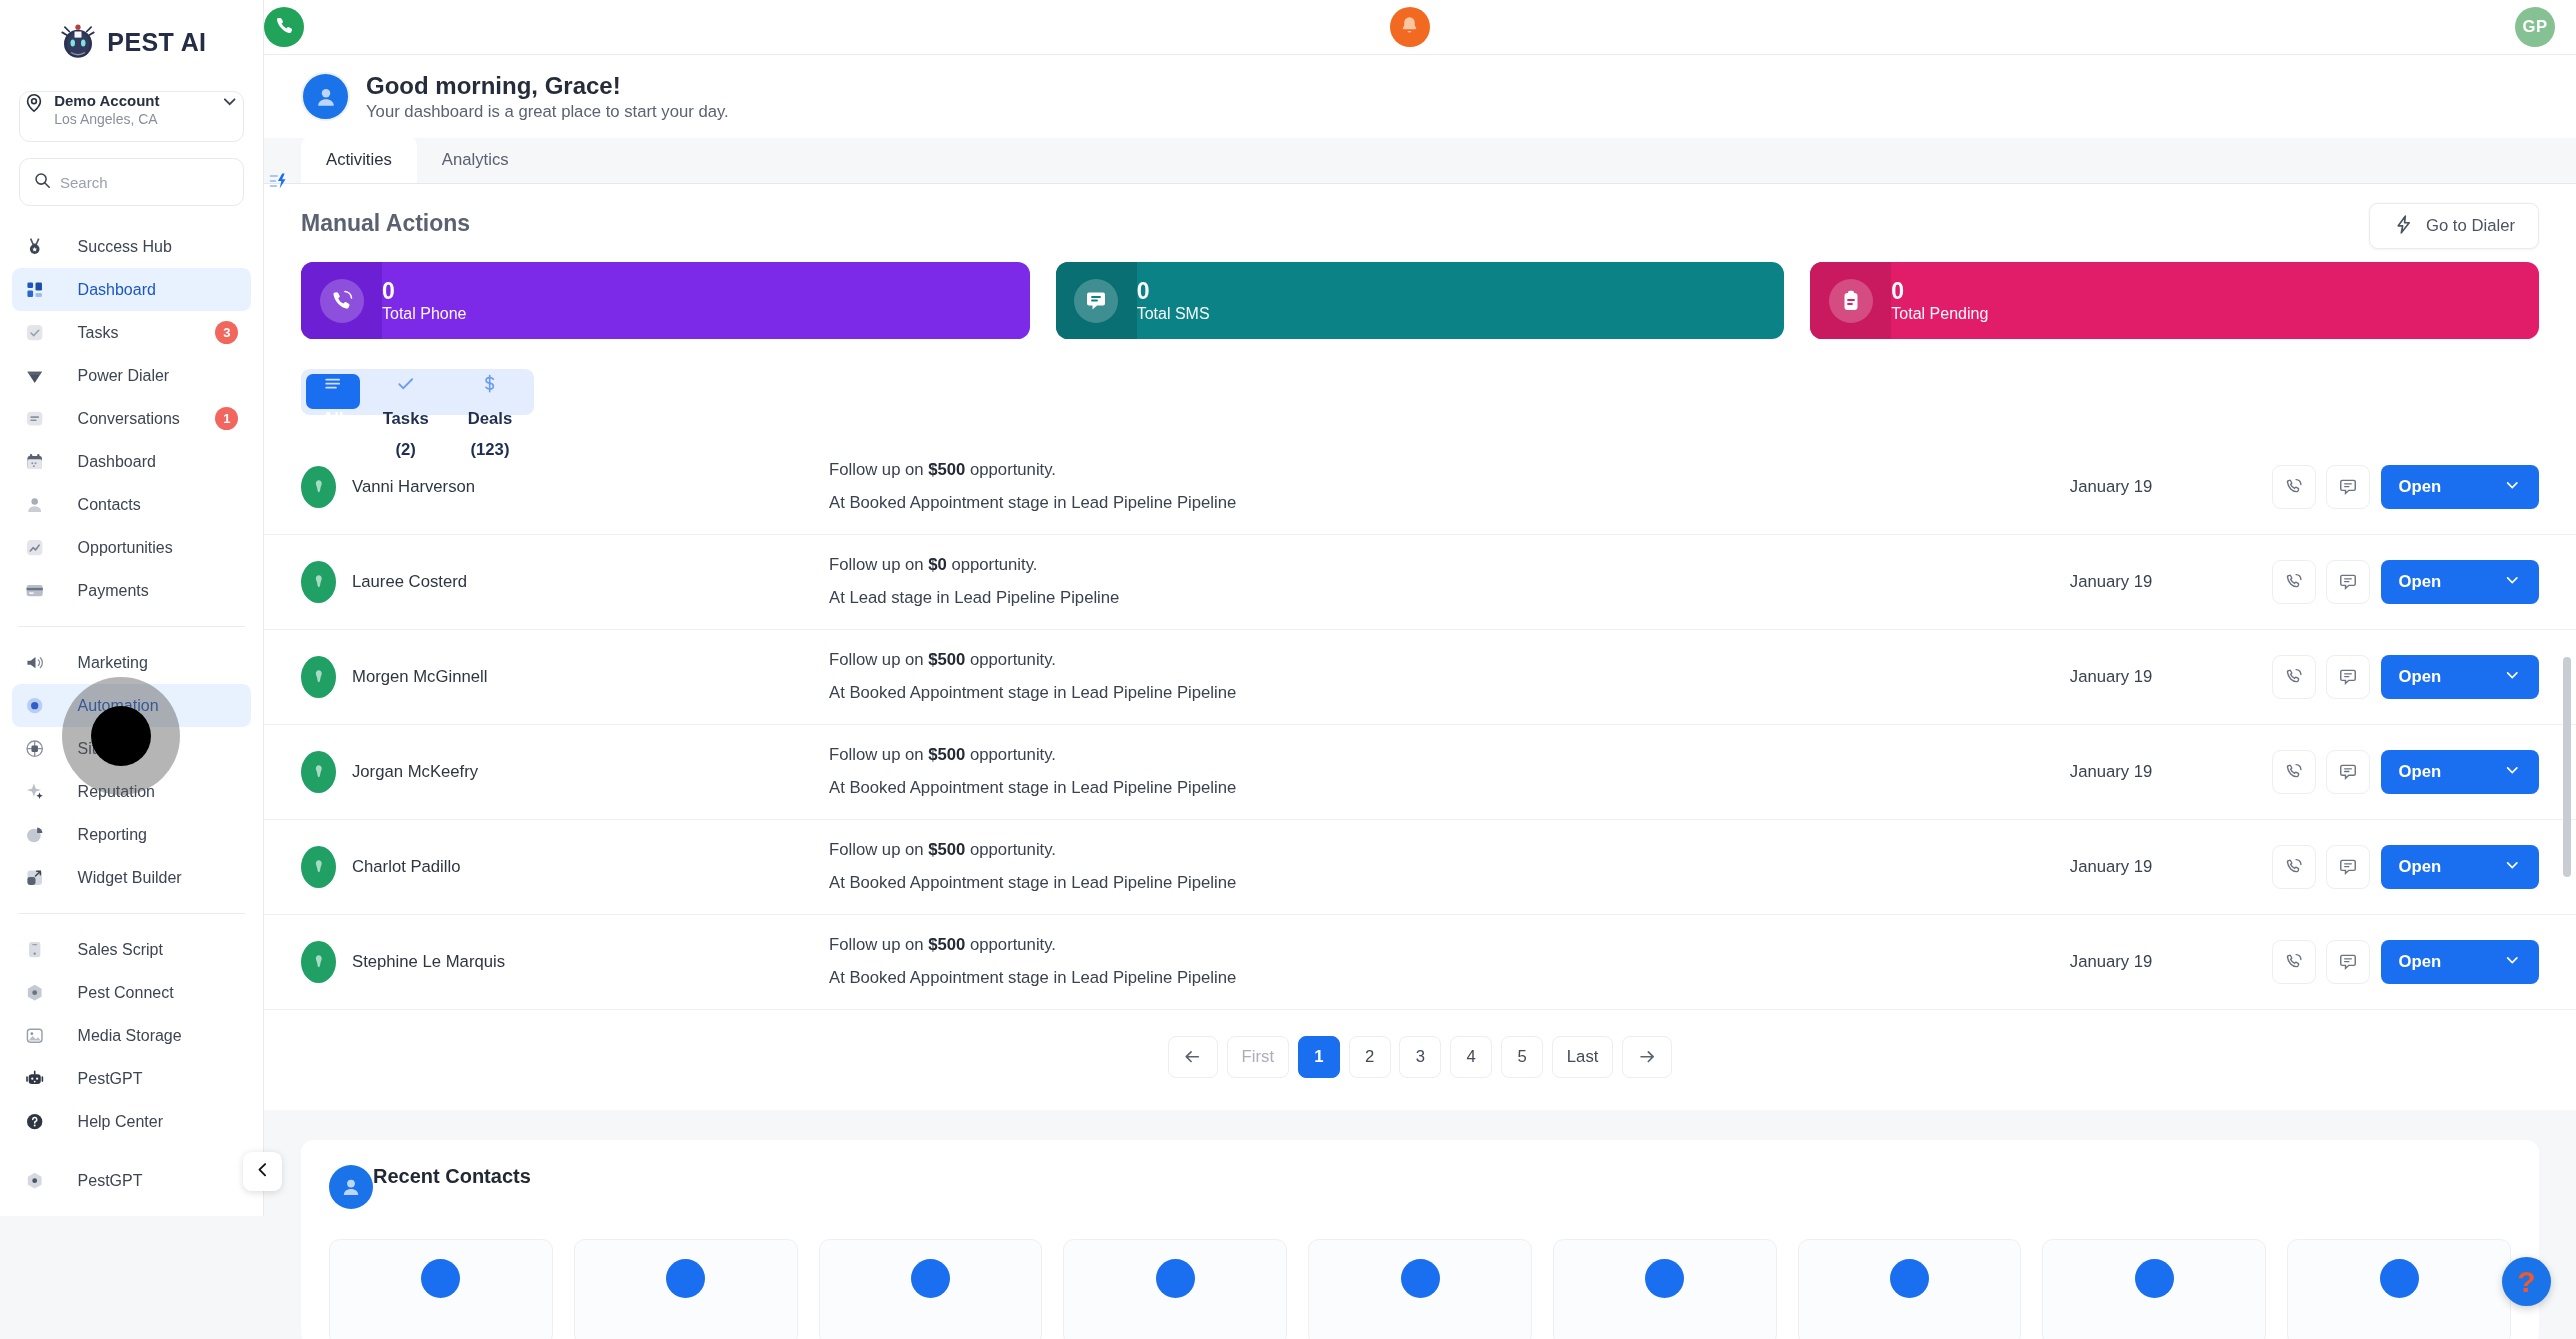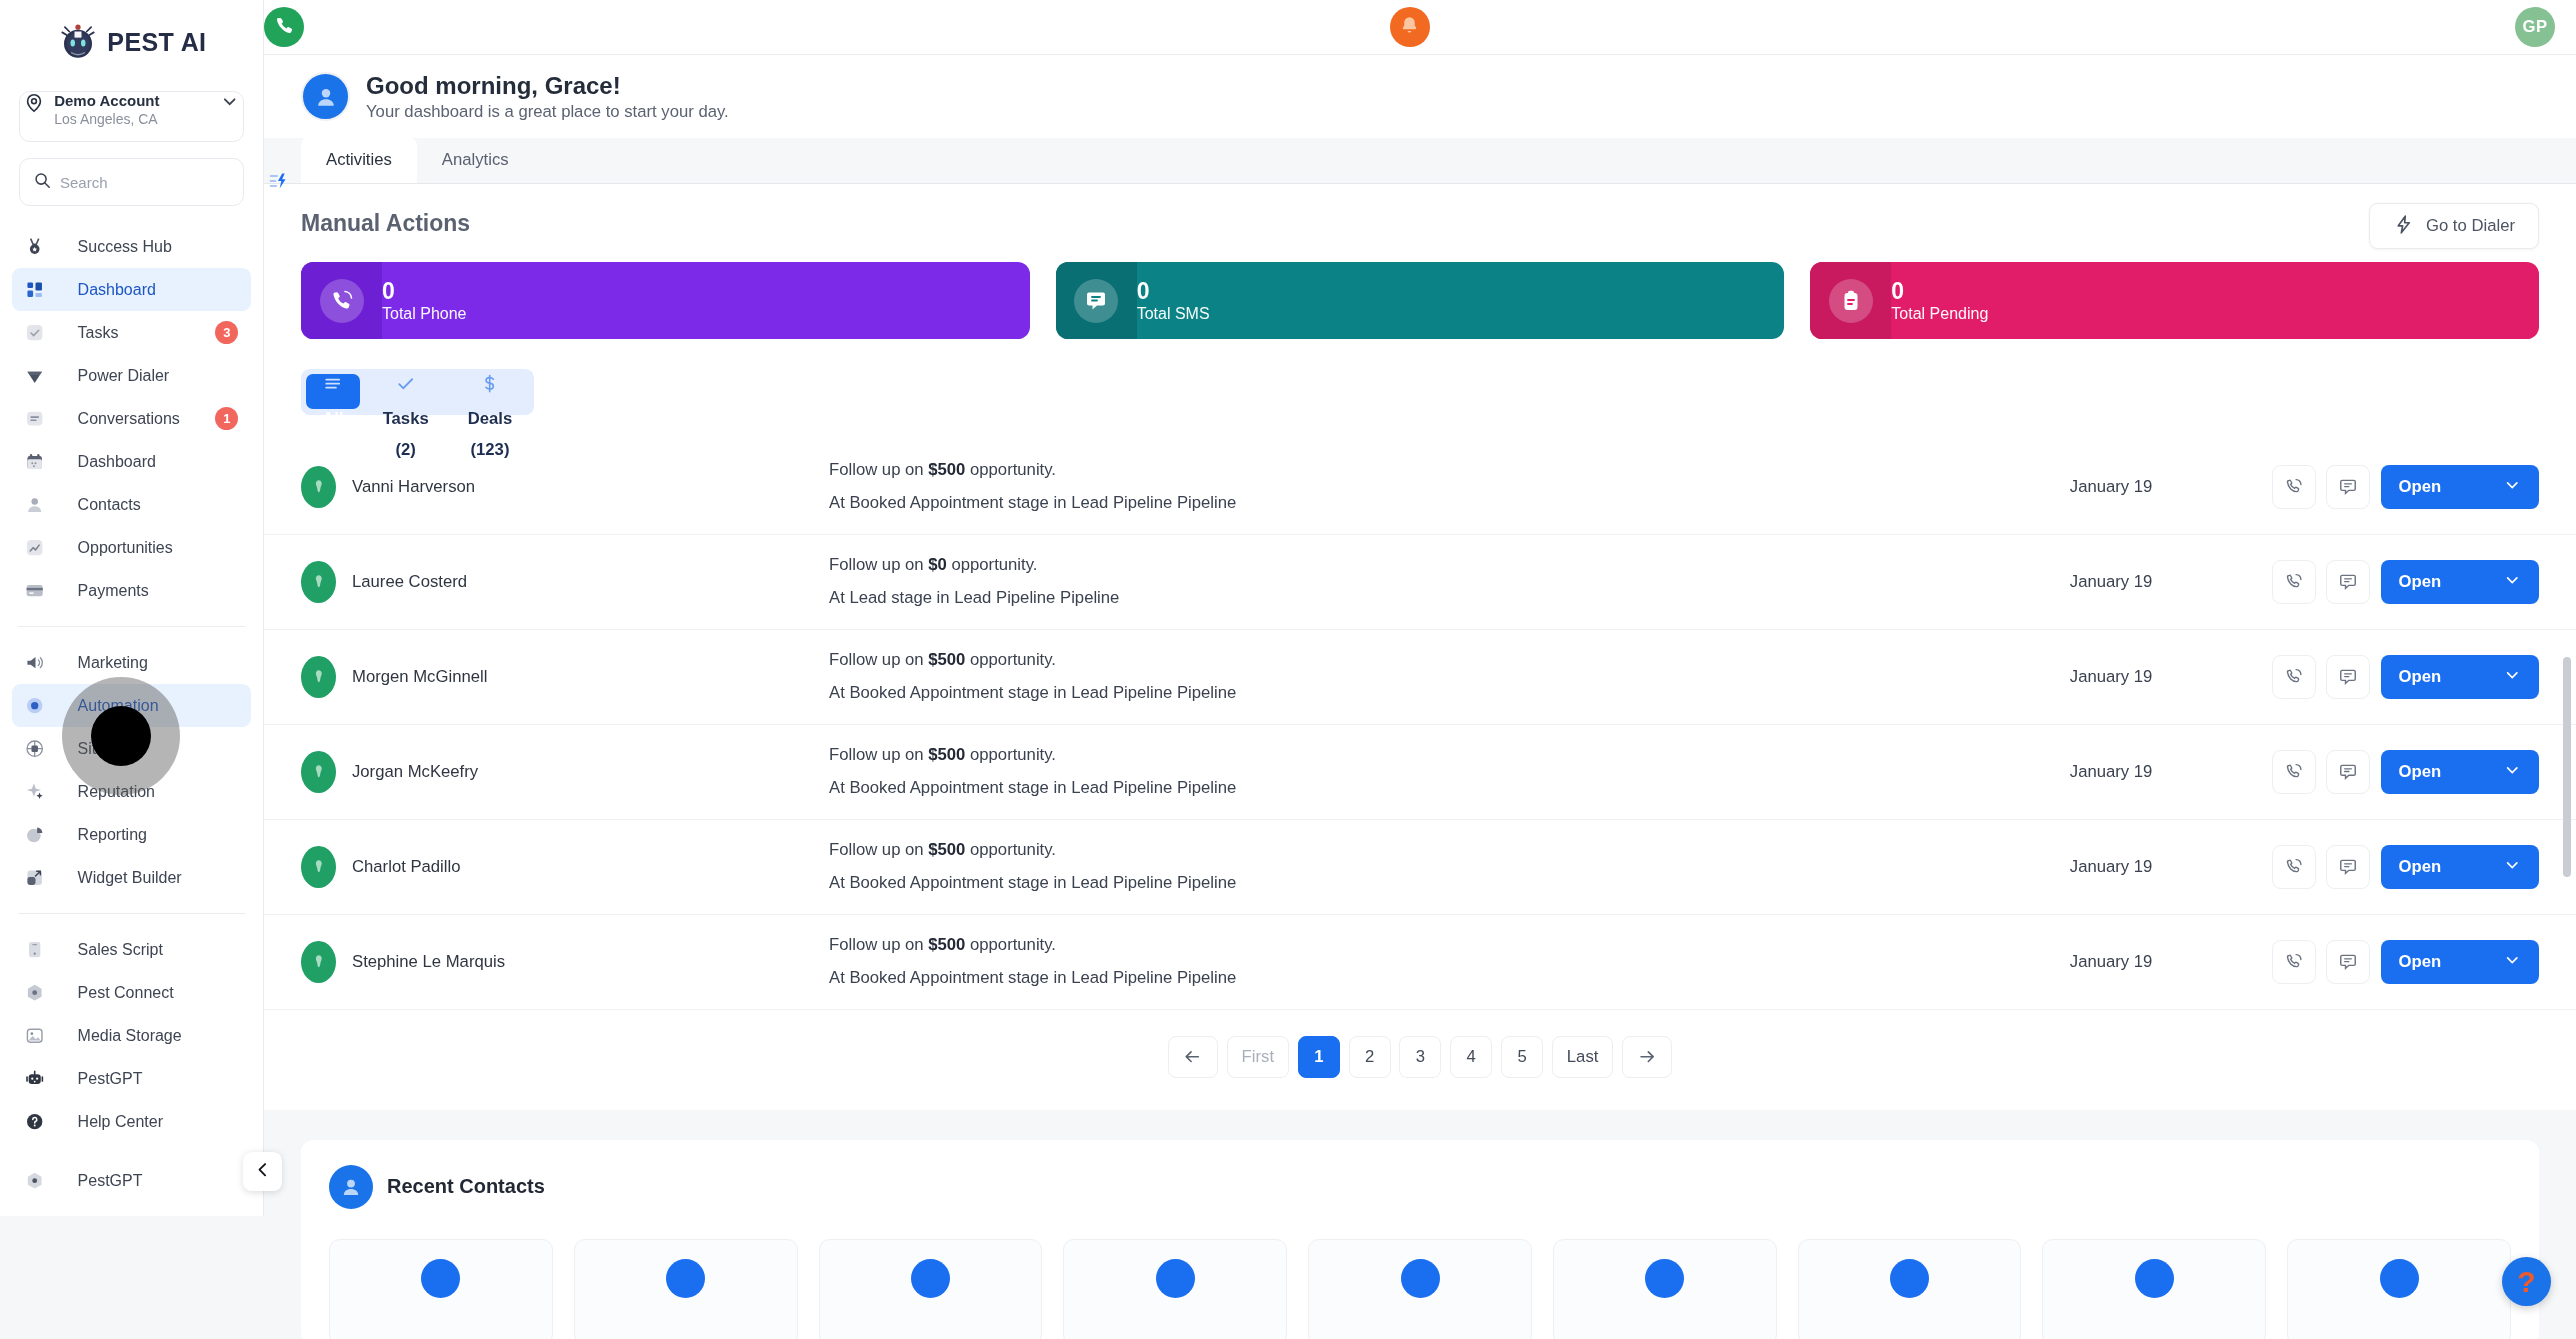--- a/index.html
+++ b/index.html
@@ -158,21 +158,21 @@
   .pager { display: flex; align-items: center; justify-content: center; gap: 8.8px;
            padding: 26px 0 32px; }
   .pg { min-width: 42px; height: 42px; padding: 0 14px; border-radius: 8px; background: #fff;
         border: 0.9px solid #eceef2; display: flex; align-items: center; justify-content: center;
         font-size: 16.7px; color: #434a58; cursor: pointer; }
   .pg.muted { color: #a9aeba; }
   .pg.current { background: #1a6ef0; color: #fff; border-color: #1a6ef0; font-weight: 700; }
 
   .recent-card { background: #fff; border-radius: 12.3px; margin: 30px 37px 0;
                  padding: 25px 28px 0; }
-  .recent-head { display: flex; align-items: center; gap: 14px; }
+  .recent-head { display: flex; }
   .recent-title { font-size: 20px; font-weight: 700; color: #222934; }
   .recent-grid { display: flex; gap: 21px; margin-top: 30px; }
   .rc { flex: 1; height: 106px; border: 0.9px solid #edeff3; border-radius: 10.6px;
         background: #fbfcfd; padding-top: 19.4px; display: flex; justify-content: center; }
   .rc-av { width: 39px; height: 39px; border-radius: 50%; background: #1a6ef0; }
 
   .scrollbar { position: absolute; right: 5.3px; top: 60px; width: 8px; height: 1267px; }
   .scroll-thumb { width: 8px; height: 220px; background: #c9ccd3; border-radius: 4.4px; margin-top: 413px; }
 
   .help-fab { position: absolute; right: 25px; bottom: 33px; width: 49px; height: 49px;

